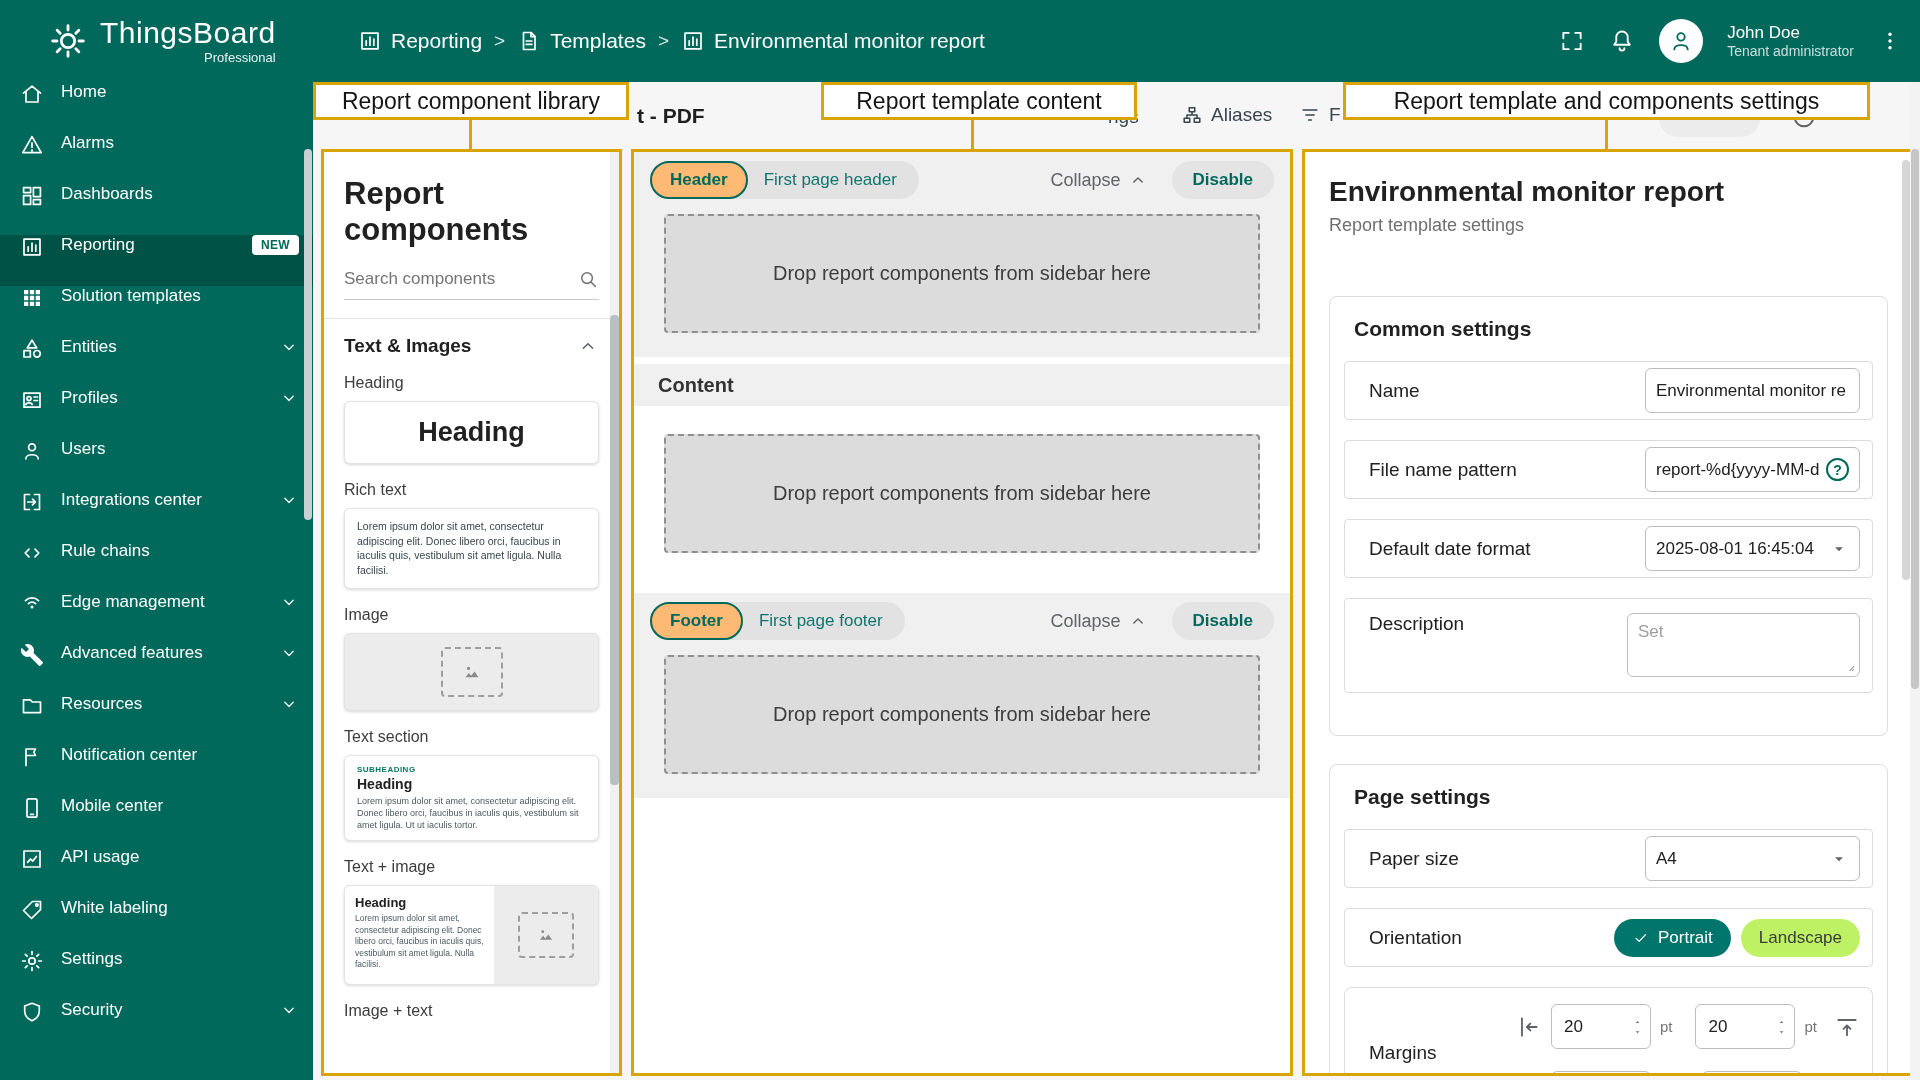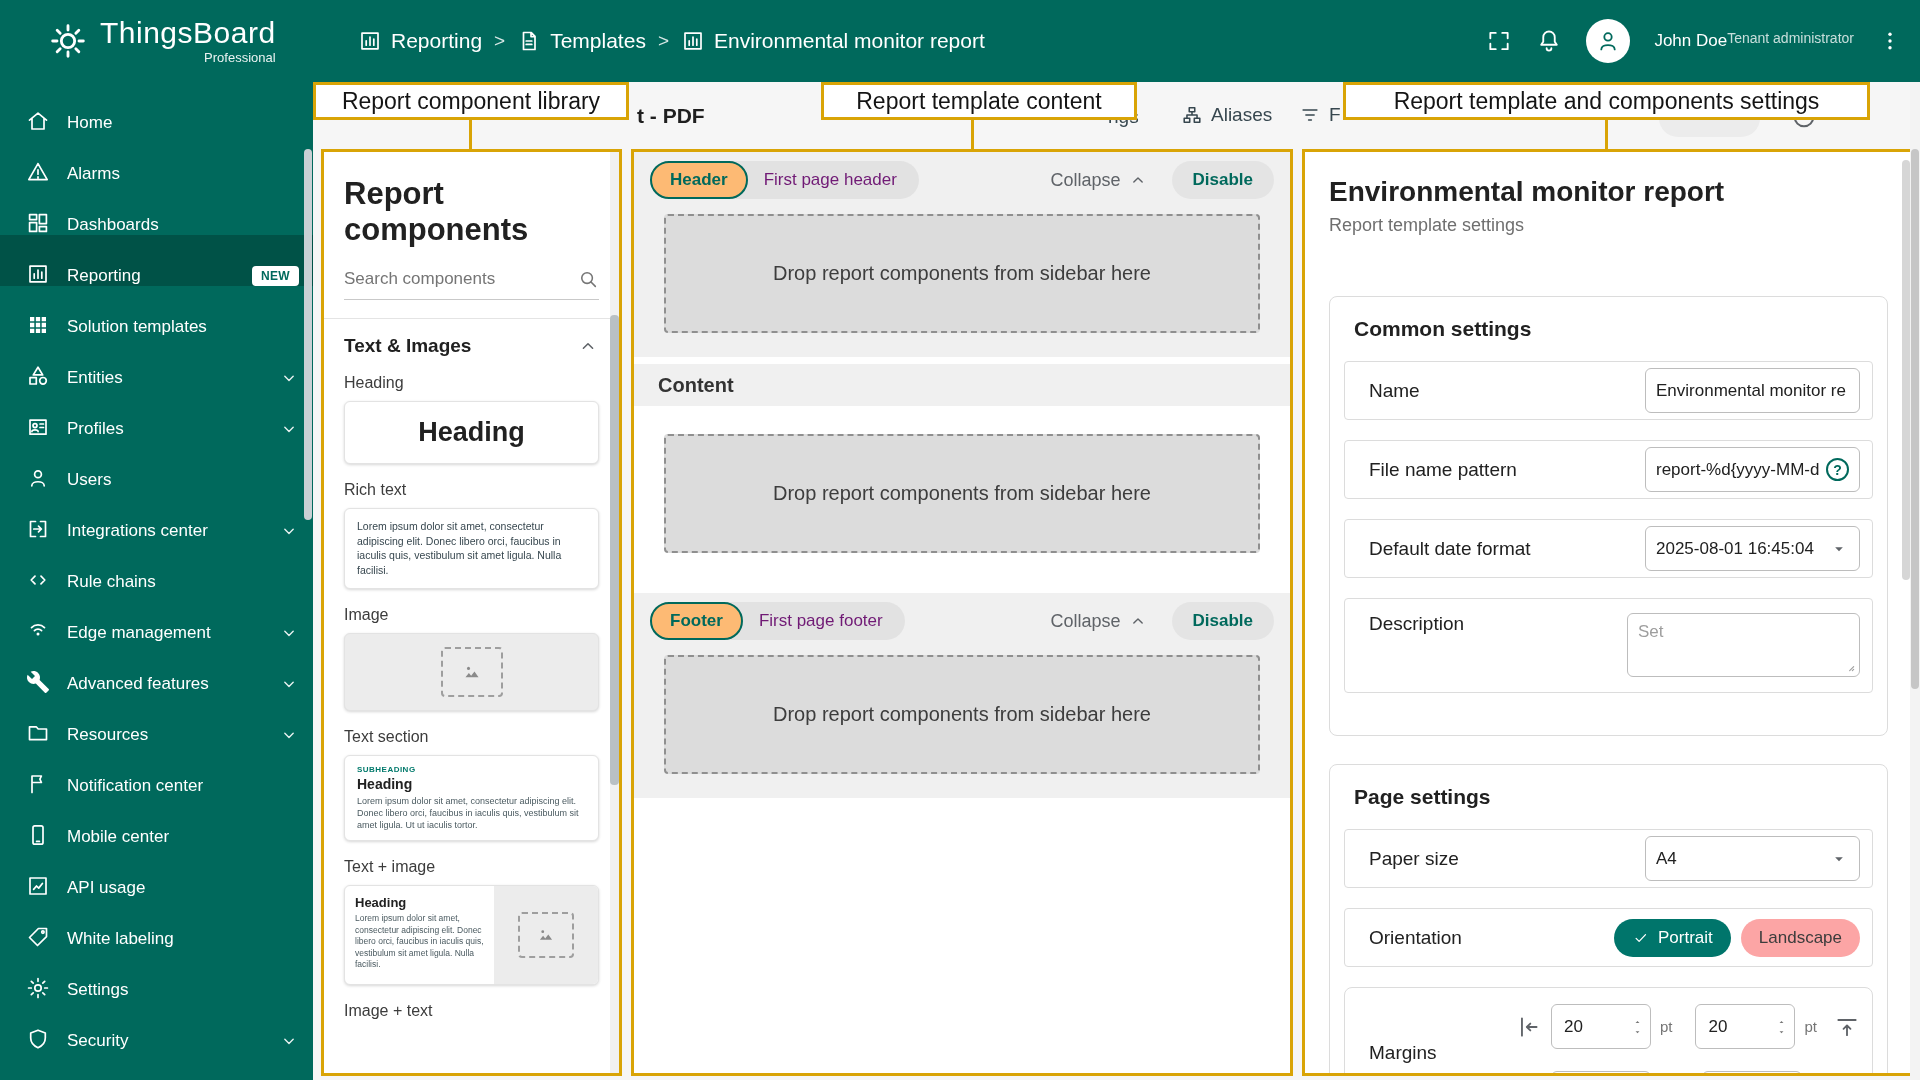--- a/index.html
+++ b/index.html
@@ -15,28 +15,28 @@
   .topbar { height:82px; background:#00695c; color:#fff; display:flex; align-items:center; position:relative; padding:0 18px 0 48px; }
   .logo { display:flex; align-items:center; gap:12px; }
   .logo-txt { display:flex; flex-direction:column; align-items:flex-end; line-height:1; }
   .logo-title { font-size:30px; font-weight:400; letter-spacing:.5px; }
   .logo-sub { font-size:13px; opacity:.92; margin-top:3px; }
   .crumbs { position:absolute; left:358px; top:0; height:82px; display:flex; align-items:center; gap:12px; font-size:21px; }
   .crumb { display:flex; align-items:center; gap:9px; cursor:pointer; }
   .crumb-sep { opacity:.85; font-size:19px; }
   .top-right { margin-left:auto; display:flex; align-items:center; gap:24px; }
   .avatar { width:44px; height:44px; border-radius:50%; background:#ffffff; color:#00695c; display:flex; align-items:center; justify-content:center; }
-  .user-block { display:flex; flex-direction:row; line-height:1.25; }
+  .user-block { display:flex; flex-direction:column; line-height:1.25; }
   .user-name { font-size:17px; }
   .user-role { font-size:14px; color:rgba(255,255,255,.78); }
 
   
   .shell { display:flex; height:998px; }
   .sidebar { width:313px; background:#00695c; color:#fff; position:relative; overflow:hidden; flex:none; }
-  .srow { height:51px; display:flex; align-items:flex-end; gap:17px; padding:0 14px 0 26px; font-size:17px; cursor:pointer; }
+  .srow { height:51px; display:flex; align-items:flex-start; gap:17px; padding:0 14px 0 20px; font-size:17px; cursor:pointer; }
   .srow.active { background:rgba(0,0,0,.22); }
   .srow .chev { margin-left:auto; opacity:.9; }
   .badge { margin-left:auto; background:#ffffff; color:#00695c; font-size:12px; font-weight:bold; border-radius:4px; padding:3px 9px; letter-spacing:.3px; }
   .side-thumb { position:absolute; right:1px; top:67px; width:8px; height:371px; background:#c9d0d4; border-radius:4px; }
 
   .main { flex:1; position:relative; background:#f6f6f6; overflow:hidden; }
 
   
   .tfrag { position:absolute; z-index:5; display:flex; align-items:center; gap:8px; color:#37474f; font-size:19px; }
   .t-title { left:324px; top:22px; font-weight:bold; color:#1f1f1f; font-size:21px; }
@@ -88,21 +88,21 @@
   .timg-img { width:104px; background:#ececec; display:flex; align-items:center; justify-content:center; }
   .lp-track { position:absolute; right:0; top:0; bottom:0; width:9px; background:#f1f1f1; }
   .lp-thumb { position:absolute; right:0; top:163px; width:9px; height:470px; background:#b9c0c4; border-radius:4px; }
 
   
   .mp-in { display:flex; flex-direction:column; height:100%; background:#fff; }
   .sec-gray { background:#f0f0f0; }
   .chiprow { display:flex; align-items:center; padding:9px 16px; height:56px; }
   .toggle { background:#e2e2e2; border-radius:19px; display:flex; align-items:center; height:38px; padding-right:6px; }
   .chip-act { background:#fdba74; border:2px solid #00695c; color:#00695c; border-radius:19px; height:38px; padding:0 18px; font-weight:bold; font-size:17px; display:flex; align-items:center; cursor:pointer; }
-  .chip-in { color:#701a75; padding:0 16px; font-size:17px; cursor:pointer; }
+  .chip-in { color:#0f766e; padding:0 16px; font-size:17px; cursor:pointer; }
   .collapse { margin-left:auto; color:#5f6368; font-size:18px; display:flex; gap:7px; align-items:center; cursor:pointer; }
   .disable-btn { margin-left:24px; background:#e4e4e4; color:#00695c; font-weight:bold; font-size:17px; border:none; border-radius:19px; height:38px; padding:0 21px; cursor:pointer; }
   .dz { margin:6px 30px 24px; height:119px; background:#dcdcdc; border:2px dashed #8f8f8f; border-radius:4px; display:flex; align-items:center; justify-content:center; color:#3d3d3d; font-size:20px; }
   .content-strip { height:42px; display:flex; align-items:center; padding:6px 24px; font-size:20px; font-weight:bold; color:#333; margin-top:7px; }
   .dz-white { margin:28px 30px 0; }
   .footer-block { margin-top:40px; }
 
   
   .rp-in { padding:16px 24px 0; height:100%; overflow:hidden; position:relative; }
   .rp-title { font-size:28px; font-weight:bold; color:#212121; margin-top:8px; }
@@ -117,21 +117,21 @@
   .fctrl { margin-left:auto; }
   .obox { width:215px; height:45px; border:1px solid #bdbdbd; border-radius:6px; display:flex; align-items:center; padding:0 10px; font-size:17px; color:#212121; background:#fff; }
   .obox input { border:none; outline:none; flex:1; min-width:0; font-size:17px; color:#212121; background:transparent; }
   .obox .caret { color:#5f6368; margin-left:auto; flex:none; }
   .help { width:23px; height:23px; border:2px solid #00695c; color:#00695c; border-radius:50%; font-size:14px; font-weight:bold; display:flex; align-items:center; justify-content:center; flex:none; margin-left:4px; cursor:pointer; }
   .descbox { width:233px; height:64px; border:1px solid #bdbdbd; border-radius:6px; position:relative; padding:8px 10px; font-size:17px; color:#9e9e9e; }
   .descbox .rsz { position:absolute; right:2px; bottom:2px; color:#9e9e9e; }
   .pills { margin-left:auto; display:flex; gap:10px; align-items:center; }
   .pill { height:38px; border-radius:19px; display:flex; align-items:center; gap:8px; padding:0 18px; font-size:17px; cursor:pointer; }
   .pill-act { background:#00756b; color:#fff; }
-  .pill-in { background:#fca5a5; color:#3c3c3c; }
+  .pill-in { background:#bef264; color:#3c3c3c; }
   .mrow { border:1px solid #dcdcdc; border-radius:8px; display:flex; align-items:flex-start; padding:6px 12px 0 24px; height:180px; margin-bottom:0; }
   .mlabel { font-size:19px; color:#212121; margin-top:48px; }
   .mctrls { margin-left:auto; }
   .mline { display:flex; align-items:center; gap:9px; margin-top:10px; color:#5f6368; }
   .mline2 { margin-top:22px; margin-left:35px; }
   .numbox { width:100px; height:45px; border:1px solid #bdbdbd; border-radius:6px; display:flex; align-items:center; padding:0 6px 0 12px; background:#fff; }
   .numbox input { width:44px; border:none; outline:none; font-size:17px; color:#212121; background:transparent; }
   .spin { display:flex; flex-direction:column; margin-left:auto; color:#757575; line-height:0; cursor:pointer; }
   .spin svg { width:13px; height:10px; }
   .unit { color:#757575; font-size:15px; }

